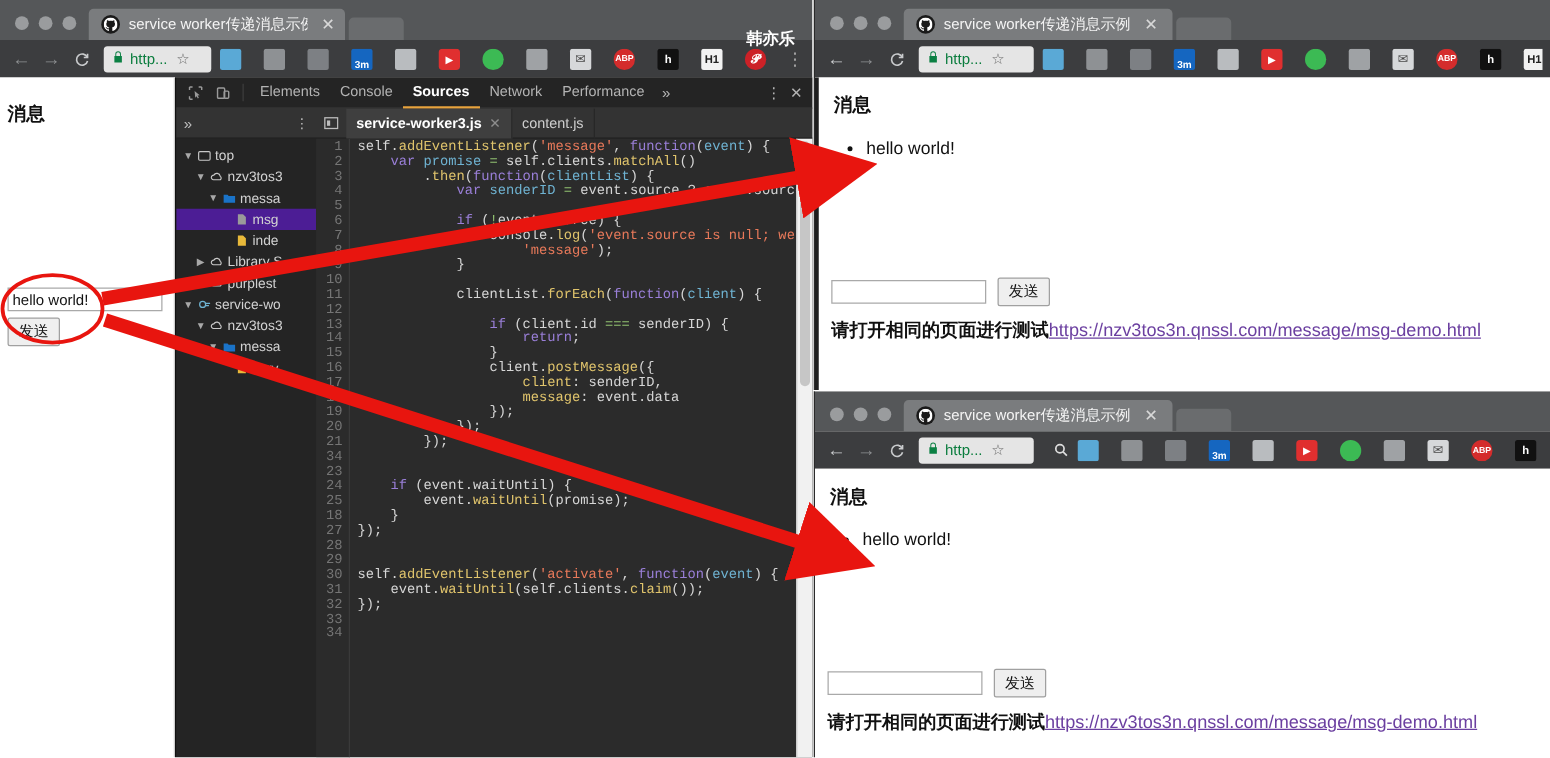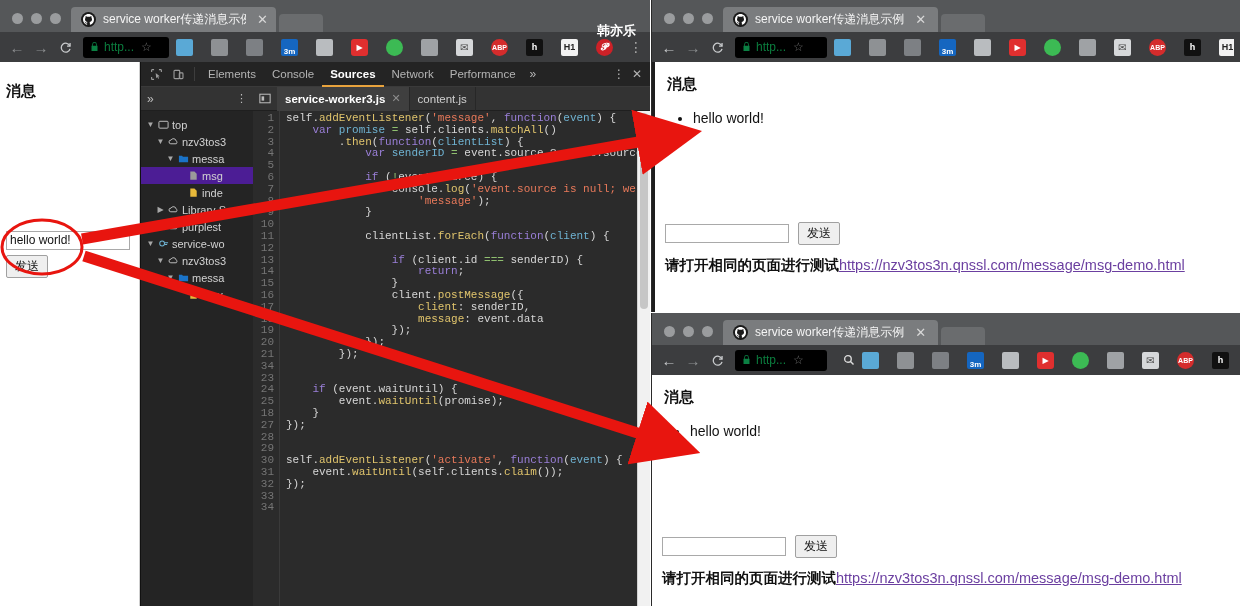--- a/index.html
+++ b/index.html
@@ -67,21 +67,21 @@
     gap: 2px;
     padding: 0 6px;
   }
   .navbtn {
     width: 22px; height: 22px;
     display: flex; align-items: center; justify-content: center;
     color: #8d8f91; font-size: 15px; flex: 0 0 auto;
   }
   .navbtn.active { color: #c9cbcd; }
   .omnibox {
-    background: #000000;
+    background: #e5e5e5;
     border-radius: 3px;
     height: 21px;
     display: flex; align-items: center;
     gap: 5px;
     padding: 0 7px;
     margin: 0 5px;
     flex: 0 0 auto;
   }
   .omnibox .lock { color: #0b8043; font-size: 11px; line-height: 1; }
   .omnibox .urltext { color: #0b7d3e; font-size: 12px; }

